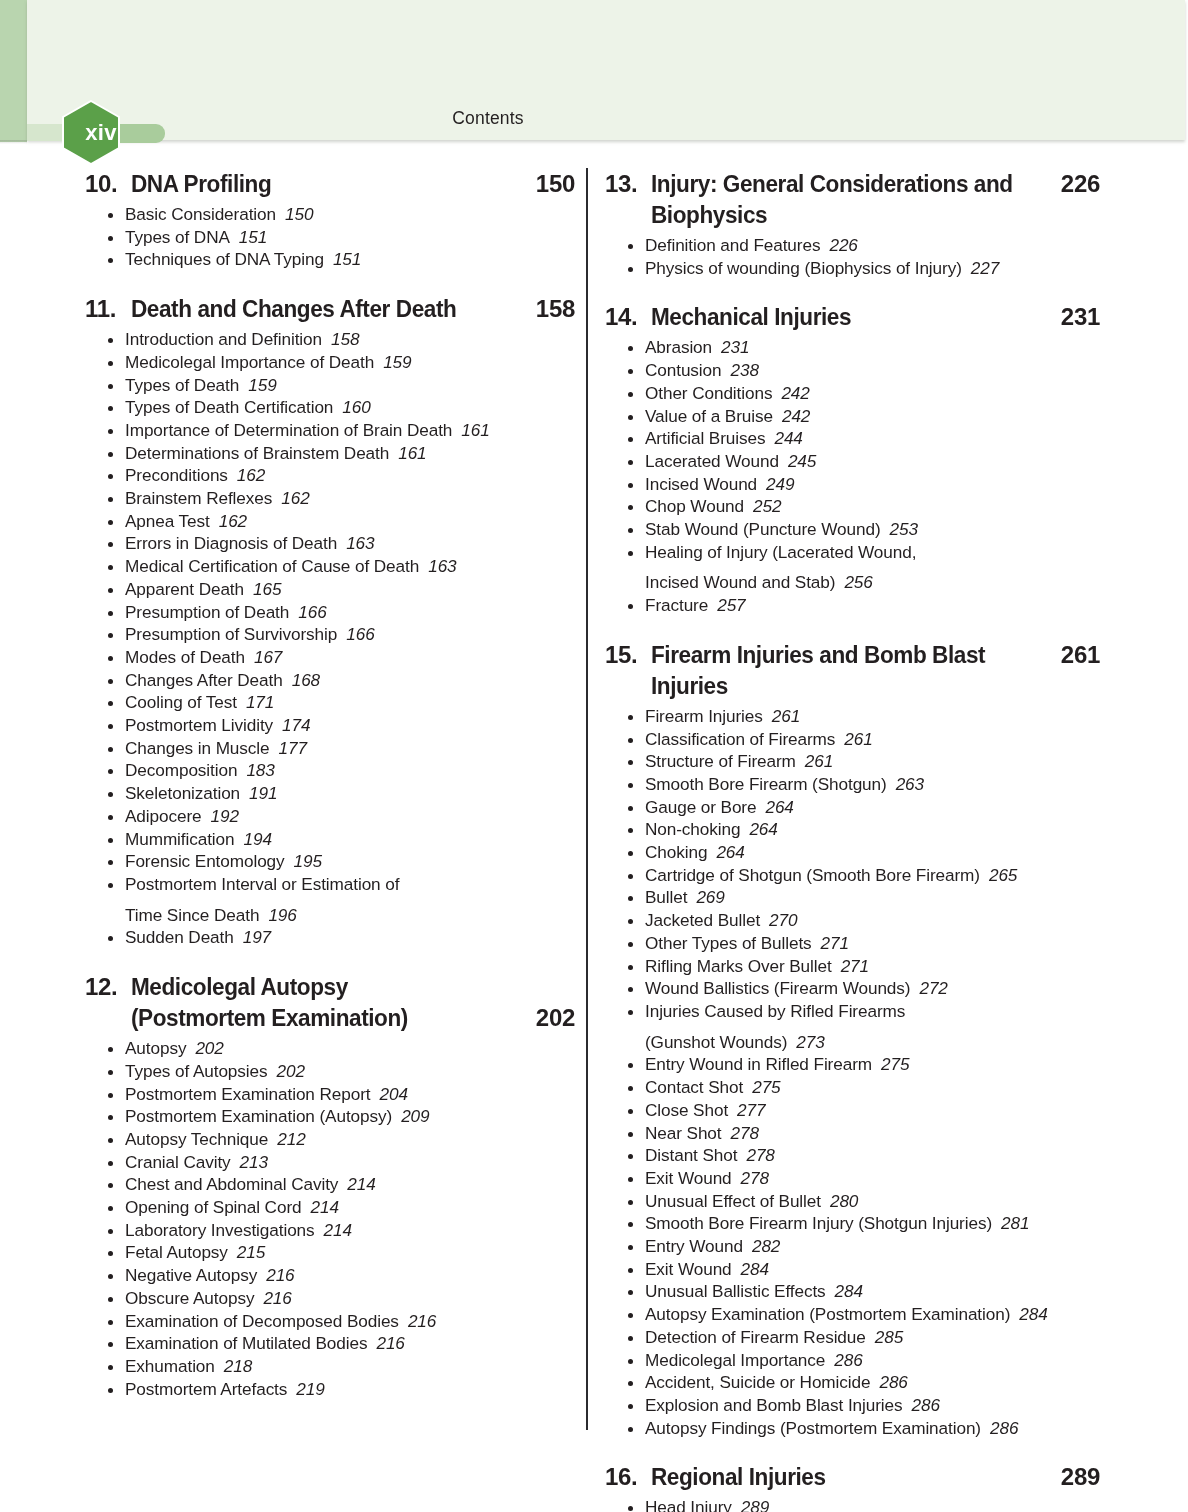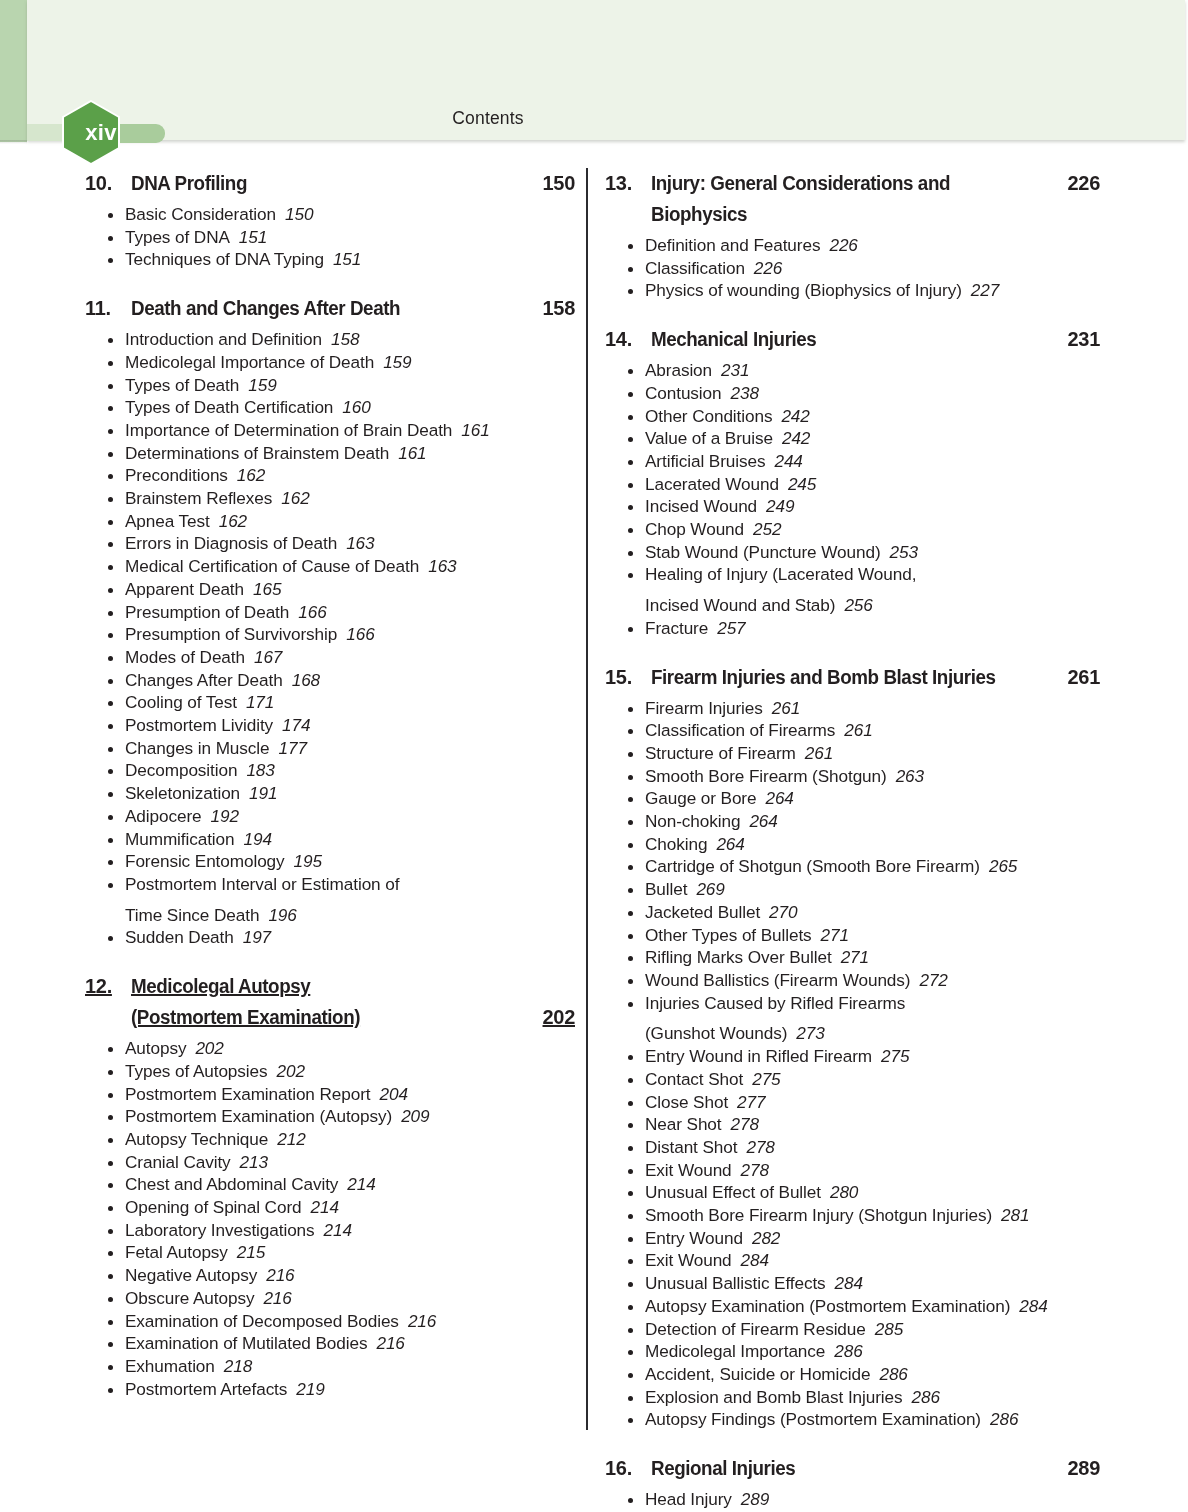--- a/index.html
+++ b/index.html
@@ -121,21 +121,21 @@
   
   .chapter {
     position: relative;
     margin-bottom: 0;
   }
   .chapter-head {
     display: flex;
     align-items: flex-start;
     font-weight: bold;
     color: #231f20;
-    font-size: 20px;
+    font-size: 24px;
     line-height: 31px;
     font-family: "Liberation Sans", sans-serif;
   }
   .chapter-num {
     width: 46px;
     flex: 0 0 46px;
     font-weight: bold;
     letter-spacing: -0.3px;
   }
   .chapter-title {
@@ -150,21 +150,20 @@
     font-weight: bold;
     text-align: right;
     letter-spacing: -0.3px;
     padding-left: 10px;
   }
   
   .chapter-head.two-line { display: block; }
   .chapter-head.two-line .line {
     display: flex;
     align-items: flex-start;
-    text-decoration: underline;
   }
 
   
   .entries {
     list-style: none;
     margin: 4px 0 0 0;
     padding: 0;
   }
   .entry {
     position: relative;
@@ -305,21 +304,20 @@
   </div>
 <div class="col col-right" id="col-right">
     <div class="chapter">
       <div class="chapter-head">
         <span class="chapter-num">13.</span>
         <span class="chapter-title">Injury: General Considerations and Biophysics</span>
         <span class="chapter-page">226</span>
       </div>
       <ul class="entries">
         <li class="entry"><span class="etitle">Definition and Features</span><span class="epage">226</span></li>
-        <li class="entry"><span class="etitle">Classification</span><span class="epage">226</span></li>
         <li class="entry"><span class="etitle">Physics of wounding (Biophysics of Injury)</span><span class="epage">227</span></li>
       </ul>
       <div class="gap-after"></div>
     </div>
     <div class="chapter">
       <div class="chapter-head">
         <span class="chapter-num">14.</span>
         <span class="chapter-title">Mechanical Injuries</span>
         <span class="chapter-page">231</span>
       </div>

